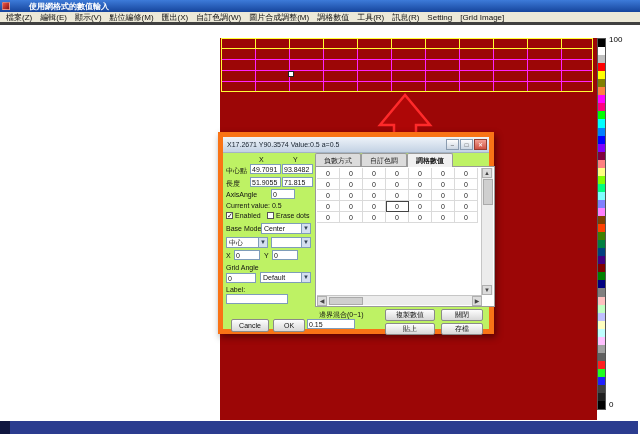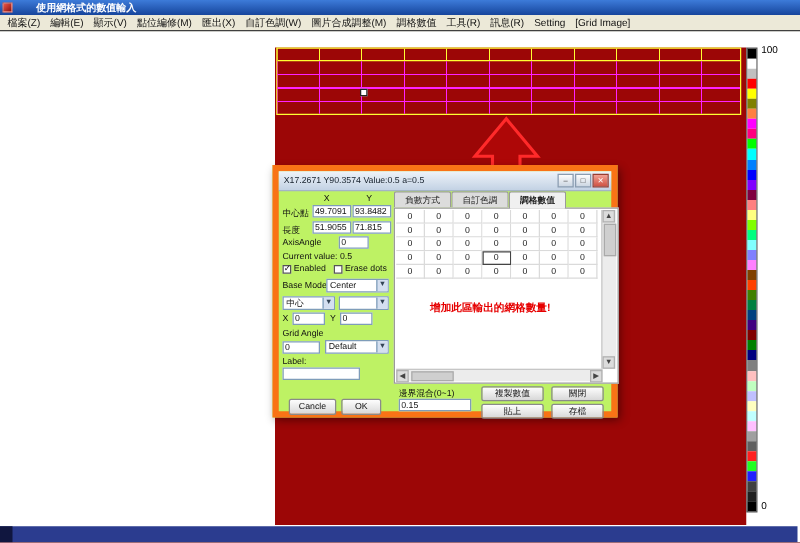--- a/index.html
+++ b/index.html
@@ -10,21 +10,21 @@
   }
   
   .titlebar {
     position:absolute; left:0; top:0; width:640px; height:12px;
     background:linear-gradient(#3d7bd9,#16459c); display:flex; align-items:center; padding-left:2px;gap:16px;
   }
   .app-icon { width:8px; height:8px; background:linear-gradient(135deg,#ee5544,#881111); border:1px solid rgba(255,255,255,.4); }
   .title-text { color:#fff; font-size:8px; font-weight:bold; margin-left:3px; white-space:nowrap; }
   .menubar {
     position:absolute; left:0; top:12px; width:640px; height:13px;
-    background:#ece9d8; border-bottom:1px solid #404040; display:flex; align-items:center; padding-left:2px; font-size:8px;
+    background:#ece9d8; border-bottom:3px solid #404040; display:flex; align-items:center; padding-left:2px; font-size:8px;
   }
   .menu-item { padding:0 4px; color:#111; white-space:nowrap; cursor:default; }
   
   .canvas { position:absolute; left:220px; top:38px; width:377px; height:382px; background:#9c0606; }
   .grid-zone { position:absolute; left:1px; top:0; width:372px; height:54px; border:1px solid #ffff33; }
   .grid-top {
     height:10px; border-bottom:1px solid #ffff33;
     background-image:repeating-linear-gradient(to right, transparent 0 33px, #ffff33 33px 34px);
   }
   .grid-body {
@@ -294,35 +294,34 @@
             <div class="gcell">0</div>
             <div class="gcell">0</div>
             <div class="gcell">0</div>
             <div class="gcell">0</div>
             <div class="gcell">0</div>
             <div class="gcell">0</div>
             <div class="gcell">0</div>
             <div class="gcell">0</div>
             <div class="gcell">0</div>
           </div>
-        <div class="note">增加此區輸出的網格數量!</div>
         <div class="vscroll">
           <div class="sb-btn">▲</div>
           <div class="vthumb"></div>
           <div class="sb-btn" style="position:absolute;bottom:0;left:0;">▼</div>
         </div>
         <div class="hscroll">
           <div class="sb-btn">◀</div>
           <div class="hthumb"></div>
           <div class="sb-btn" style="margin-left:auto;">▶</div>
         </div>
       </div>
 
       <span class="lbl" style="left:96px;top:157px;">邊界混合(0~1)</span>
-      <input class="tb" style="left: 96px; top: 166px; width: 58px;" value="0.15">
+      <input class="tb" style="left: 84px; top: 166px; width: 48px;" value="0.15">
       <div class="btn" style="left:162px;top:156px;width:50px;height:12px;">複製數值</div>
       <div class="btn" style="left:218px;top:156px;width:42px;height:12px;">關閉</div>
       <div class="btn" style="left:162px;top:170px;width:50px;height:12px;">貼上</div>
       <div class="btn" style="left:218px;top:170px;width:42px;height:12px;">存檔</div>
     </div>
   </div>
 
 </div>
 
 </body></html>

